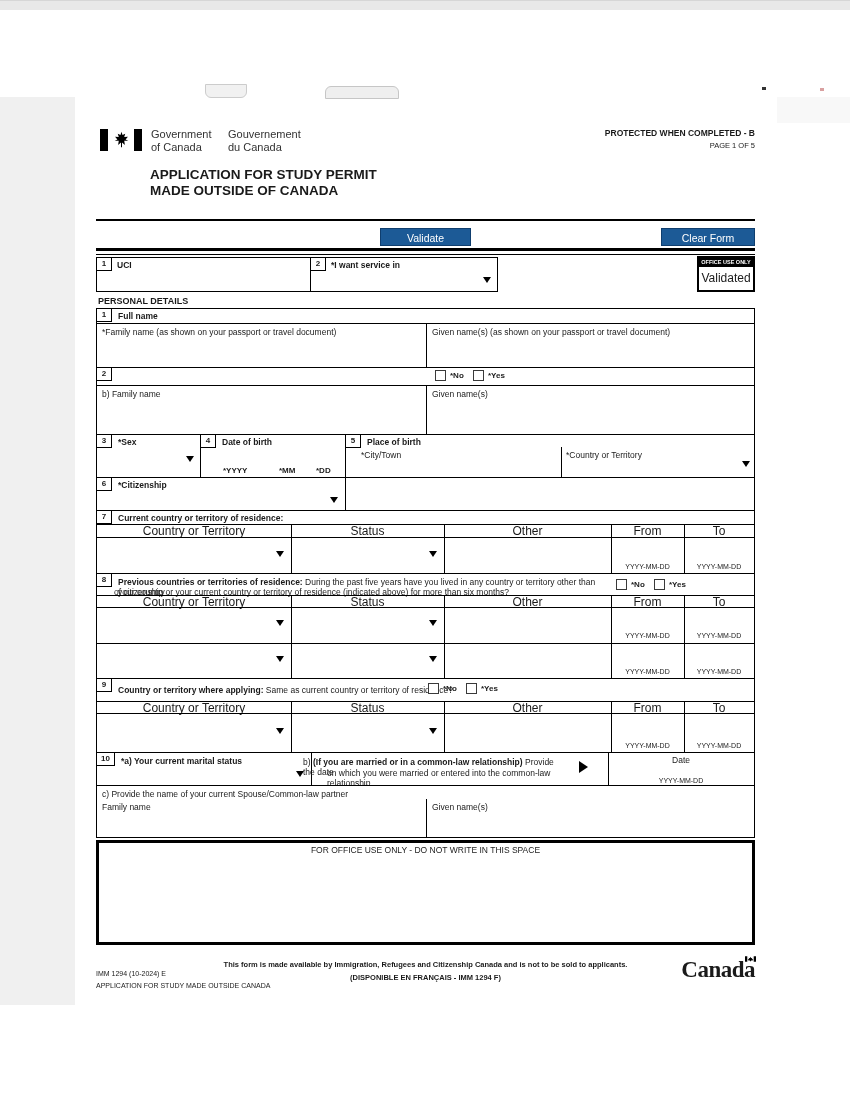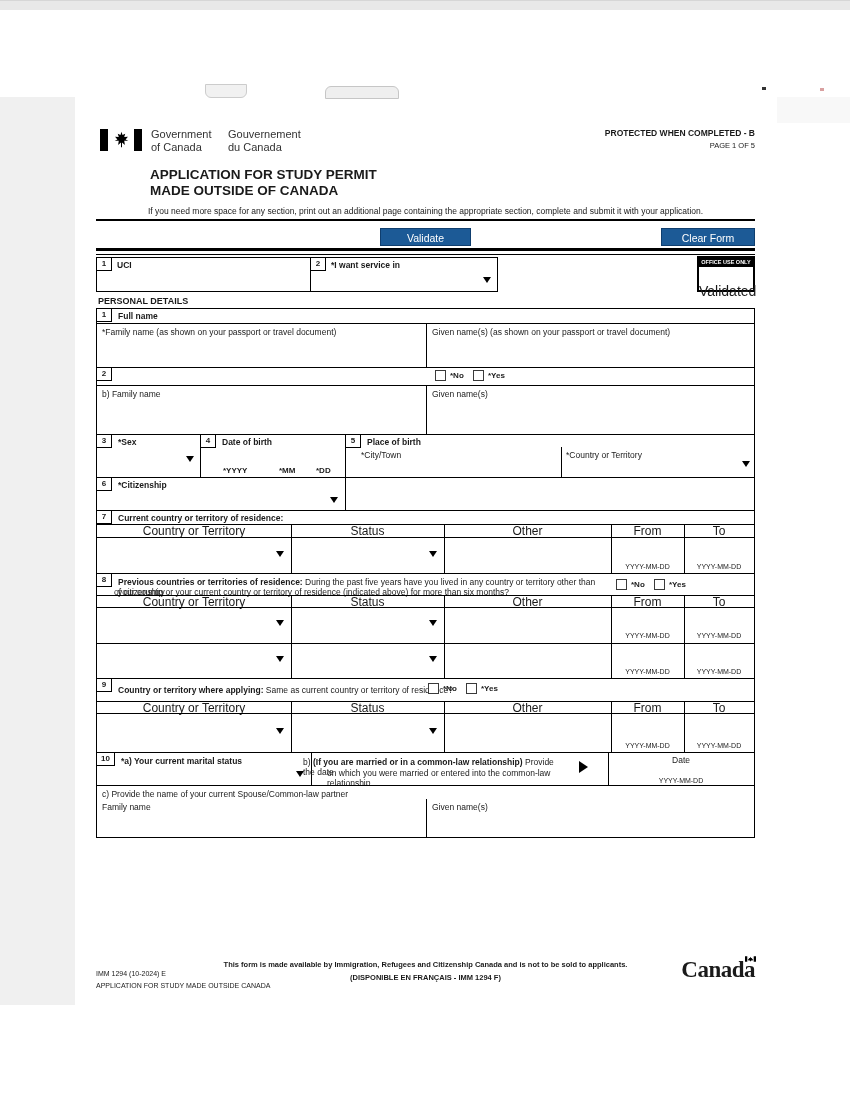--- a/index.html
+++ b/index.html
@@ -54,41 +54,40 @@
     <div>Gouvernement</div>
       <div>du Canada</div>
   </div>
   <div class="abs" style="left:455px;top:128px;width:300px;text-align:right;font-size:8.5px;font-weight:bold;">PROTECTED WHEN COMPLETED - B</div>
   <div class="abs" style="left:455px;top:141px;width:300px;text-align:right;font-size:7.5px;">PAGE 1 OF 5</div>
 
   <div class="abs" style="left:150px;top:167px;font-size:13.5px;font-weight:bold;line-height:16px;">
     <div>APPLICATION FOR STUDY PERMIT</div>
       <div>MADE OUTSIDE OF CANADA</div>
   </div>
-  <div class="abs" style="left:96px;top:206px;width:659px;text-align:center;font-size:8.5px;">If you need more space for any section, print out an additional page containing the appropriate section, complete and submit it with your application.</div>
 
   <div class="hline" style="left:96px;top:219px;width:659px;height:2px;"></div>
 
   <div class="btn" style="left:380px;top:228px;width:91px;background:#1c5a96;">Validate</div>
   <div class="btn" style="left:661px;top:228px;width:94px;background:#1c5a96;">Clear Form</div>
 
   <div class="abs" style="left:96px;top:248px;width:659px;height:3px;border-top:3px solid #000;border-bottom:1px solid #000;box-sizing:content-box;"></div>
 
   <div class="box" style="left:96px;top:257px;width:215px;height:35px;">
     <div class="badge">1</div>
     <div class="tb" style="left:20px;top:2px;">UCI</div>
   </div>
   <div class="box" style="left:310px;top:257px;width:188px;height:35px;">
     <div class="badge">2</div>
     <div class="tb" style="left:20px;top:2px;">*I want service in</div>
     <div class="dd" style="left:172px;top:19px;"></div>
   </div>
   <div class="abs" style="left:697px;top:256px;width:58px;height:36px;border:2px solid #000;box-sizing:border-box;background:#fff;">
     <div style="background:#000;color:#fff;font-size:5.5px;font-weight:bold;text-align:center;line-height:9px;height:9px;">OFFICE USE ONLY</div>
-    <div style="font-size:14px;text-align:center;margin-top:16px;">Validated</div>
+    <div style="font-size:12px;text-align:center;margin-top:4px;">Validated</div>
   </div>
 
   <div class="abs" style="left:98px;top:296px;font-size:9px;font-weight:bold;">PERSONAL DETAILS</div>
 
   <div class="box" style="left:96px;top:308px;width:659px;height:60px;">
     <div class="badge">1</div>
     <div class="tb" style="left:21px;top:2px;">Full name</div>
     <div class="hline" style="left:0;top:14px;width:657px;"></div>
     <div class="vline" style="left:329px;top:14px;height:44px;"></div>
     <div class="t" style="left:5px;top:18px;">*Family name (as shown on your passport or travel document)</div>
@@ -265,20 +264,23 @@
 
   <div class="box" style="left:96px;top:785px;width:659px;height:53px;">
     <div class="t" style="left:5px;top:3px;">c) Provide the name of your current Spouse/Common-law partner</div>
     <div class="t" style="left:5px;top:16px;">Family name</div>
     <div class="vline" style="left:329px;top:13px;height:38px;"></div>
     <div class="t" style="left:335px;top:16px;">Given name(s)</div>
     <div class="abs" style="left:0;top:26px;width:329px;height:25px;"></div>
     <div class="abs" style="left:330px;top:26px;width:327px;height:25px;"></div>
   </div>
 
+  <div class="abs" style="left:96px;top:840px;width:659px;height:105px;border:3px solid #000;box-sizing:border-box;background:#fff;">
+    <div style="text-align:center;font-size:8.5px;margin-top:2px;">FOR OFFICE USE ONLY - DO NOT WRITE IN THIS SPACE</div>
+  </div>
 
   <div class="abs" style="left:96px;top:960px;width:659px;text-align:center;font-size:7.5px;font-weight:bold;">This form is made available by Immigration, Refugees and Citizenship Canada and is not to be sold to applicants.</div>
   <div class="abs" style="left:96px;top:973px;width:659px;text-align:center;font-size:7.5px;font-weight:bold;">(DISPONIBLE EN FRANÇAIS - IMM 1294 F)</div>
   <div class="abs" style="left:96px;top:970px;font-size:7px;">IMM 1294 (10-2024) E</div>
   <div class="abs" style="left:96px;top:982px;font-size:7px;">APPLICATION FOR STUDY MADE OUTSIDE CANADA</div>
 
   <div class="abs" style="left:655px;top:957px;width:100px;text-align:right;">
     <span style="position:relative;display:inline-block;">
       <span class="wordmark">Canada</span>
       <svg width="11" height="6" viewBox="0 0 24 12" style="position:absolute;right:-1px;top:-1px;">

